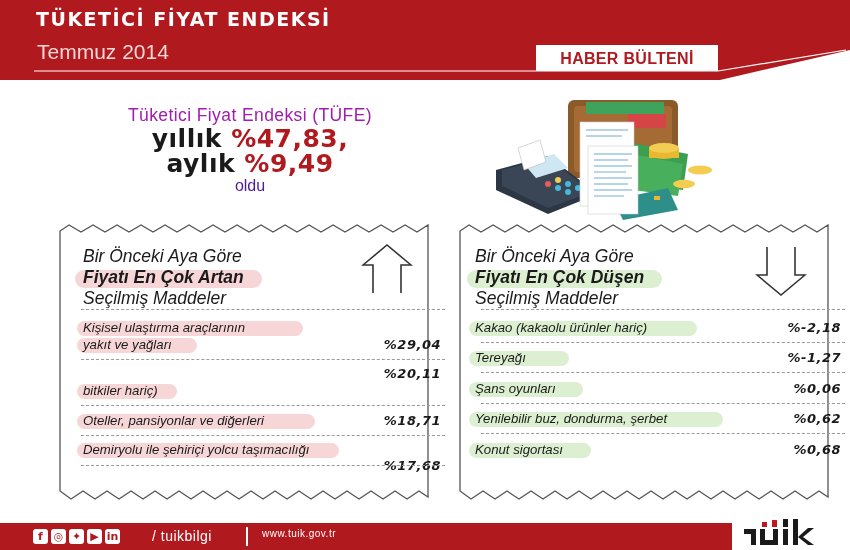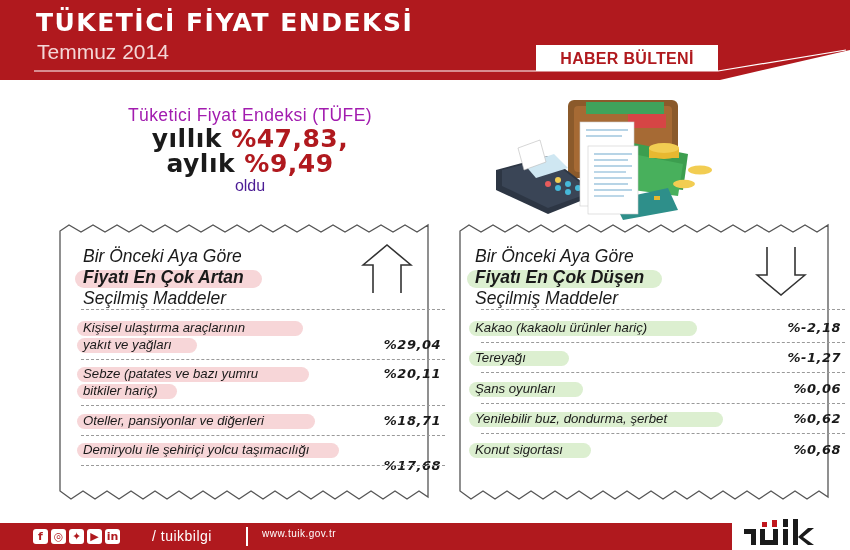--- a/index.html
+++ b/index.html
@@ -2,21 +2,21 @@
 <html><head>
 <meta charset="utf-8">
 <style>
   * { box-sizing: border-box; margin: 0; padding: 0; }
   html, body { width: 850px; height: 550px; overflow: hidden; background: #ffffff; }
   body { position: relative; font-family: "Liberation Sans", "DejaVu Sans", sans-serif; color: #1a1a1a; }
 
   
   .header { position: absolute; left: 0; top: 0; width: 850px; height: 82px; }
   .header svg { position: absolute; left: 0; top: 0; }
-  .title { position: absolute; left: 36px; top: 8px; font-size: 25px; font-weight: 900; color: #ffffff; letter-spacing: 1.5px; font-family: "DejaVu Sans", sans-serif; }
+  .title { position: absolute; left: 36px; top: 8px; font-size: 19px; font-weight: 900; color: #ffffff; letter-spacing: 1.5px; font-family: "DejaVu Sans", sans-serif; }
   .subtitle { position: absolute; left: 37px; top: 40px; font-size: 21px; color: #f4d7d7; font-family: "Liberation Sans", sans-serif; }
   .badge { position: absolute; left: 536px; top: 45px; width: 182px; height: 26px; background: #ffffff; color: #b0191e; font-weight: bold; font-size: 16px; text-align: center; line-height: 27px; letter-spacing: 0.3px; }
 
   
   .headline { position: absolute; left: 80px; top: 104px; width: 340px; text-align: center; }
   .hl-1 { font-size: 17.5px; color: #a21caf; letter-spacing: 0.4px; line-height: 22px; }
   .hl-2, .hl-3 { font-size: 25px; font-weight: 900; line-height: 25px; font-family: "DejaVu Sans", sans-serif; letter-spacing: 0.5px; }
   .hl-2 .lbl, .hl-3 .lbl { color: #1a1a1a; }
   .hl-2 .val, .hl-3 .val { color: #b0191e; }
   .hl-4 { font-size: 16px; color: #4c1d95; line-height: 20px; }
@@ -140,21 +140,21 @@
   <div class="dash" style="top:86px;"></div>
 
   <div class="row" style="top:96px;">
     <div class="name"><div class="row-mark" style="width:226px;"></div><span>Kişisel ulaştırma araçlarının</span></div><br>
     <div class="name"><div class="row-mark" style="width:120px;"></div><span>yakıt ve yağları</span></div>
     <span class="val" style="top:17px;">%29,04</span>
   </div>
   <div class="dash" style="top:136px;"></div>
 
   <div class="row" style="top:142px;">
-    <div class="name"><div class="row-mark" style="width:232px;"></div><span>Sebze (patates ve bazı yumru</span></div><br>
+    <div class="name"><div class="row-mark" style="width:232px;"></div></div><br>
     <div class="name"><div class="row-mark" style="width:100px;"></div><span>bitkiler hariç)</span></div>
     <span class="val" style="top:0;">%20,11</span>
   </div>
   <div class="dash" style="top:182px;"></div>
 
   <div class="row" style="top:189px;">
     <div class="name"><div class="row-mark" style="width:238px;"></div><span>Oteller, pansiyonlar ve diğerleri</span></div>
     <span class="val" style="top:0;">%18,71</span>
   </div>
   <div class="dash" style="top:212px;"></div>

